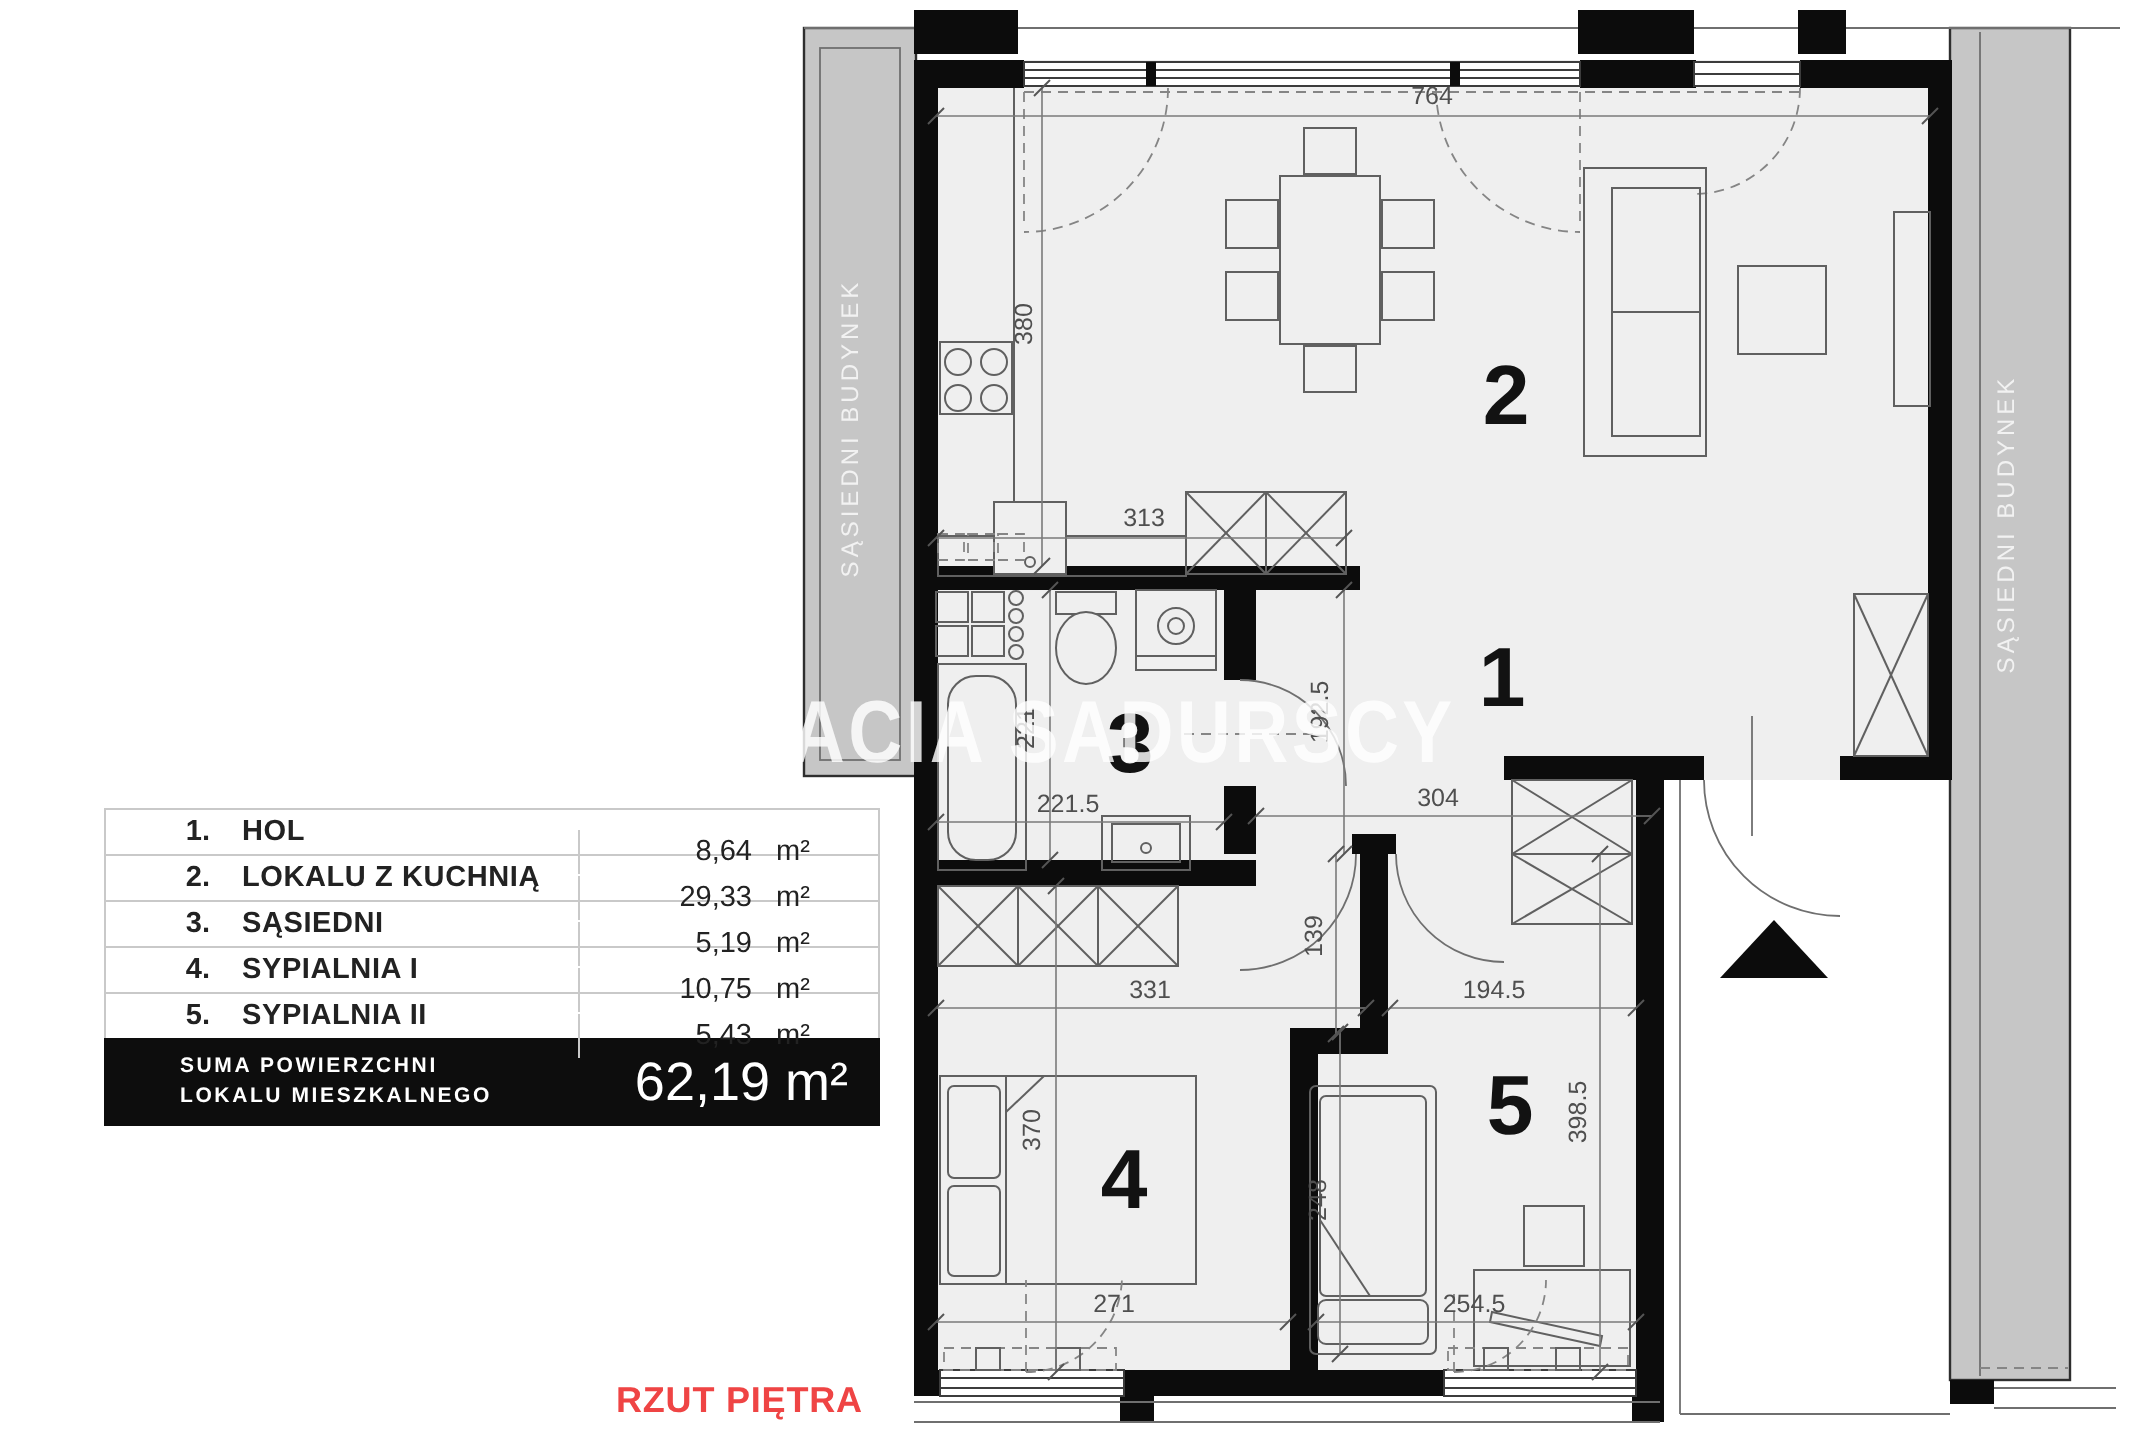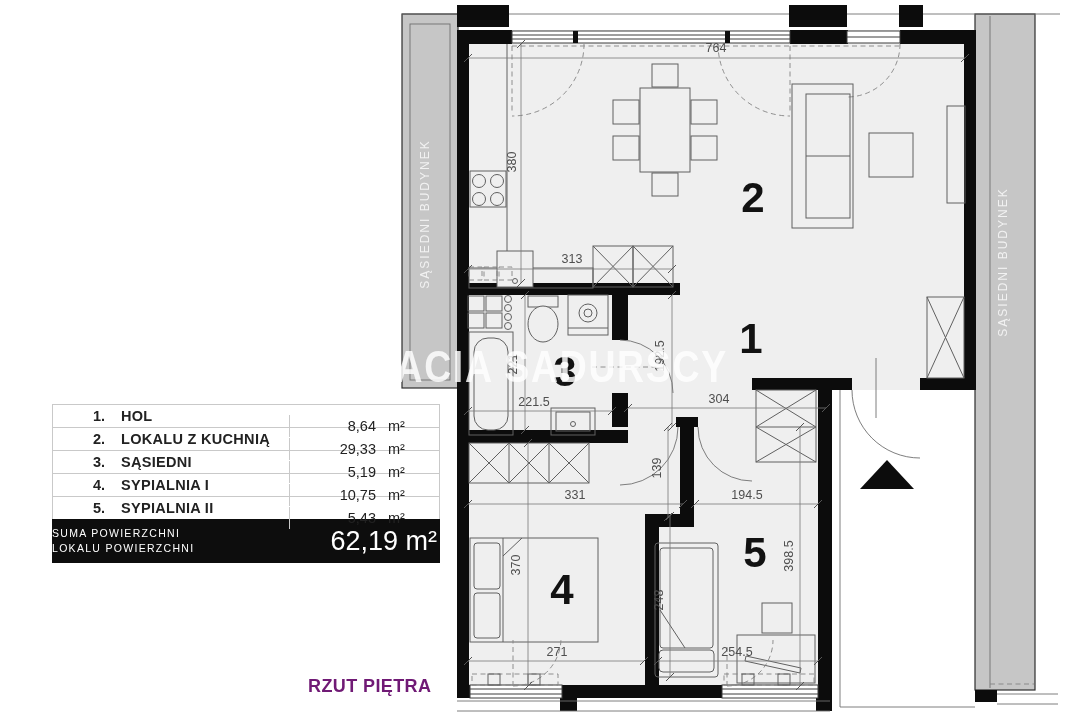--- a/index.html
+++ b/index.html
@@ -31,25 +31,25 @@
   .legend{position:absolute;left:52px;top:404px;width:386px;background:#fff;
     border:1px solid #c9c9c9;color:#222;}
   .lrow{display:flex;height:22px;align-items:center;font-size:14.5px;border-top:1px solid #c9c9c9;}
   .lrow:first-child{border-top:none;}
   .lno{flex:0 0 52px;text-align:right;font-weight:700;}
   .lnm{flex:1;padding-left:16px;font-weight:700;letter-spacing:0.3px;}
   .lval{flex:0 0 149px;border-left:1px solid #c9c9c9;height:100%;display:flex;align-items:center;margin-top:20px;}
   .larea{width:86px;text-align:right;}
   .lunit{width:46px;padding-left:12px;text-align:left;}
   .lsummary{display:flex;align-items:center;height:44px;background:#0d0d0d;color:#fff;margin:0 -1px -1px -1px;}
-  .slabel{font-size:10.5px;letter-spacing:1.3px;line-height:1.4;font-weight:400;}
-  .svalue{margin-left:auto;padding-right:3px;font-size:27px;font-weight:400;white-space:nowrap;}
-
-  .plan-title{position:absolute;left:308px;top:676px;font-size:18px;font-weight:700;
-    letter-spacing:0.4px;color:#701a75;}
+  .slabel{padding-left:38px;font-size:10.5px;letter-spacing:1.3px;line-height:1.4;font-weight:700;}
+  .svalue{margin-left:auto;padding-right:16px;font-size:27px;font-weight:400;white-space:nowrap;}
+
+  .plan-title{position:absolute;left:308px;top:690px;font-size:18px;font-weight:700;
+    letter-spacing:0.4px;color:#ef4444;}
 </style>
 </head>
 <body>
 
 <div class="canvas">
 
 <svg viewBox="0 0 1077 727" width="1077" height="727">
   <defs>
     <g id="tk">
           <line x1="-4" y1="4" x2="4" y2="-4" stroke="#555" stroke-width="1"></line>
@@ -402,21 +402,21 @@
     <span class="lno">5.</span>
     <span class="lnm">SYPIALNIA II</span>
     <span class="lval">
           <span class="larea">5,43</span>
           <span class="lunit">m²</span>
         </span>
   </div>
   <div class="lsummary">
     <div class="slabel">
       <div>SUMA POWIERZCHNI</div>
-      <div>LOKALU POWIERZCHNI</div>
+      <div>LOKALU MIESZKALNEGO</div>
     </div>
     <div class="svalue"><span>62,19</span> <span>m²</span></div>
   </div>
 </div>
 
 <div class="plan-title">RZUT PIĘTRA</div>
 
 </div>
 
 </body></html>

